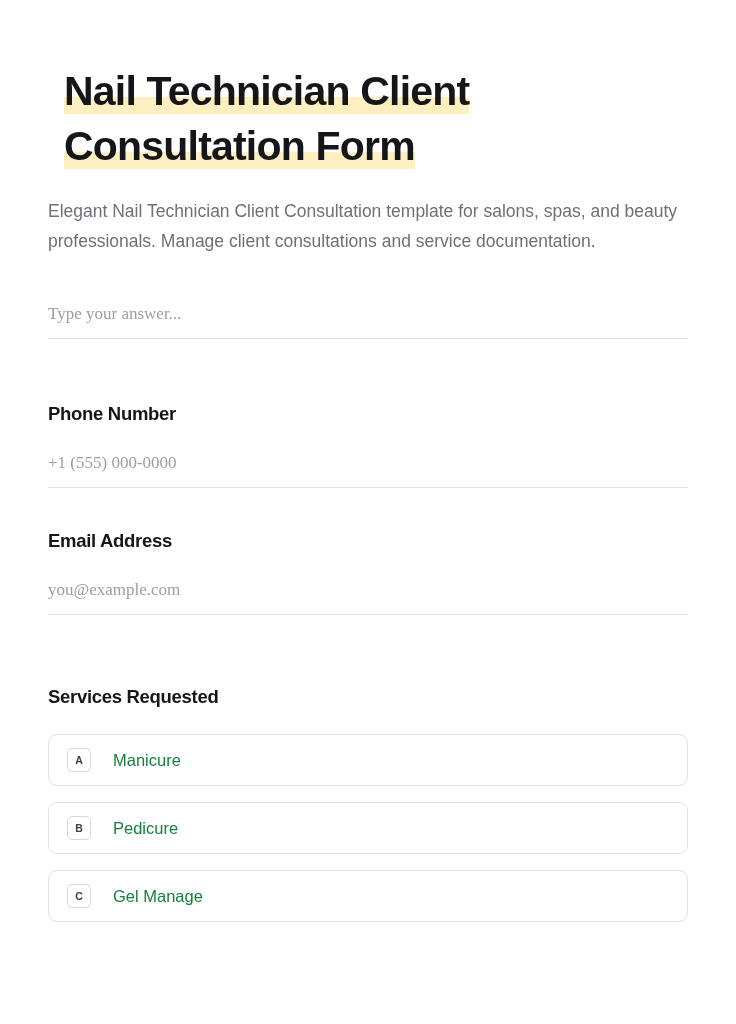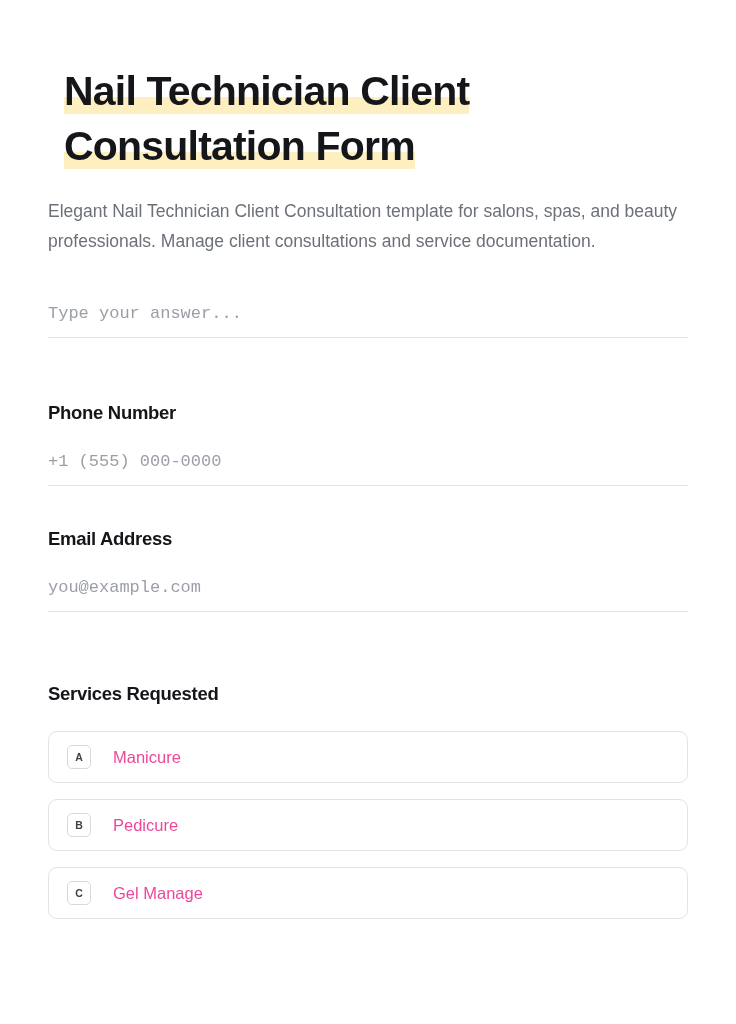--- a/index.html
+++ b/index.html
@@ -57,21 +57,21 @@
     color: #15161a;
     letter-spacing: -0.3px;
     margin: 0;
   }
   .field-input {
     margin-top: 28px;
     width: 640px;
     border: none;
     border-bottom: 1px solid #e2e3e6;
     background: transparent;
-    font-family: Liberation Mono, monospace;
+    font-family: Liberation Serif, serif;
     font-size: 17px;
     color: #15161a;
     padding: 0 0 14px 0;
     outline: none;
     display: block;
   }
   .field-input::placeholder { color: #9a9ea6; }
 
   .field--phone { margin-top: 64px; }
   .field--email { margin-top: 42px; }
@@ -100,21 +100,21 @@
     align-items: center;
     justify-content: center;
     font-size: 10.5px;
     font-weight: 700;
     color: #3d4048;
     flex: none;
   }
   .choice-label {
     margin-left: 22px;
     font-size: 16.5px;
-    color: #ec4899;
+    color: #15803d;
   }
 </style>
 </head>
 <body>
 
 <div class="page">
 
   <h1 class="form-title">
     <span class="hl">Nail Technician Client</span><br>
     <span class="hl">Consultation Form</span>

